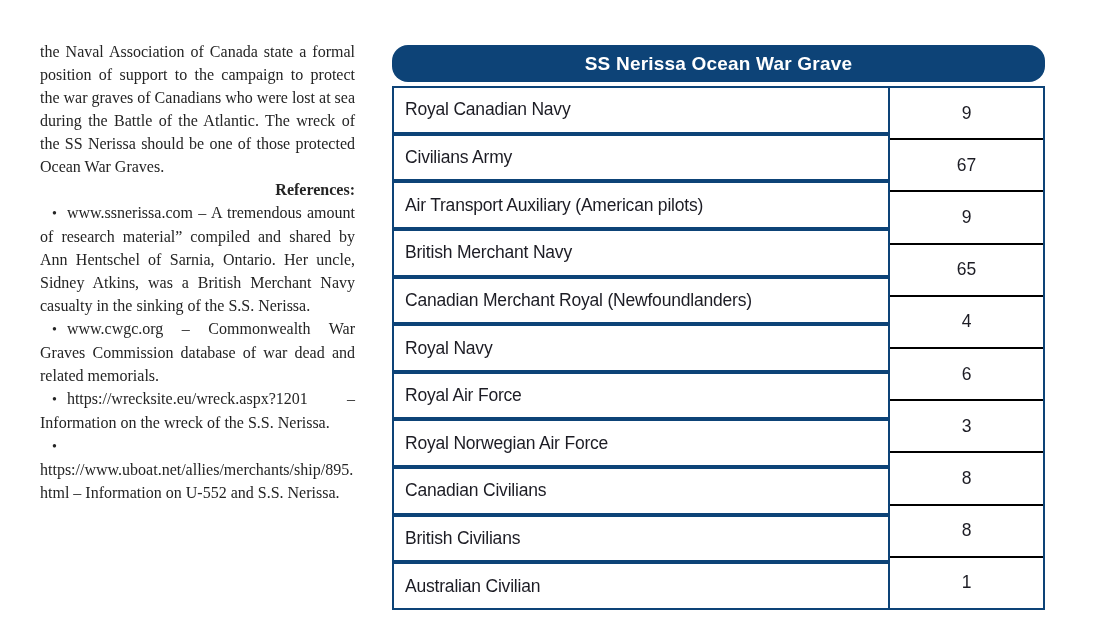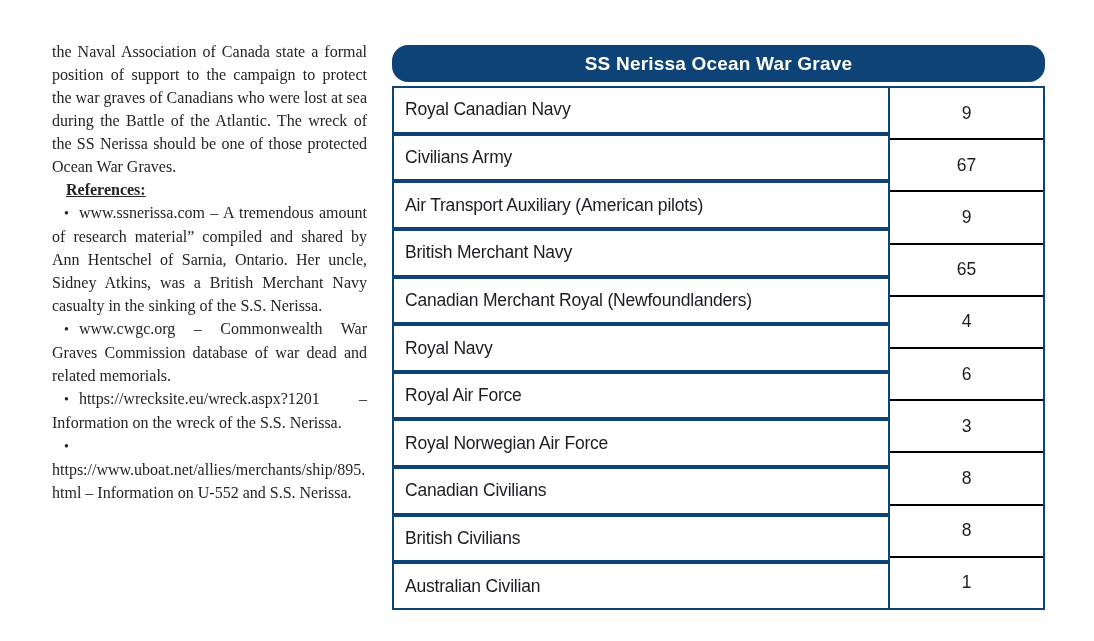--- a/index.html
+++ b/index.html
@@ -6,26 +6,26 @@
   * { box-sizing: border-box; }
   html, body { margin: 0; padding: 0; }
   body {
     width: 1094px; height: 641px; position: relative; overflow: hidden;
     background: #ffffff;
     font-family: "Liberation Serif", serif;
   }
 
   
   .article {
-    position: absolute; left: 52px; top: 40px; width: 315px;
+    position: absolute; left: 40px; top: 40px; width: 315px;
     color: var(--ink); font-size: 16px; line-height: 23px;
     text-align: justify;
   }
   .article p { margin: 0; }
-  .refs-heading { font-weight: bold; text-indent: 14px; text-align: left; text-decoration: underline; }
+  .refs-heading { font-weight: bold; text-indent: 14px; text-align: right; }
   .refs { list-style: none; margin: 0; padding: 0; }
   .refs li { text-indent: 12px; overflow-wrap: anywhere; }
   .bullet { display: inline-block; text-indent: 0; margin-right: 10px; font-size: 14px; }
 
   
   .war-table {
     position: absolute; left: 392px; top: 45px; width: 653px;
     font-family: "Liberation Sans", sans-serif; color: var(--table-ink);
   }
   .t-head {

